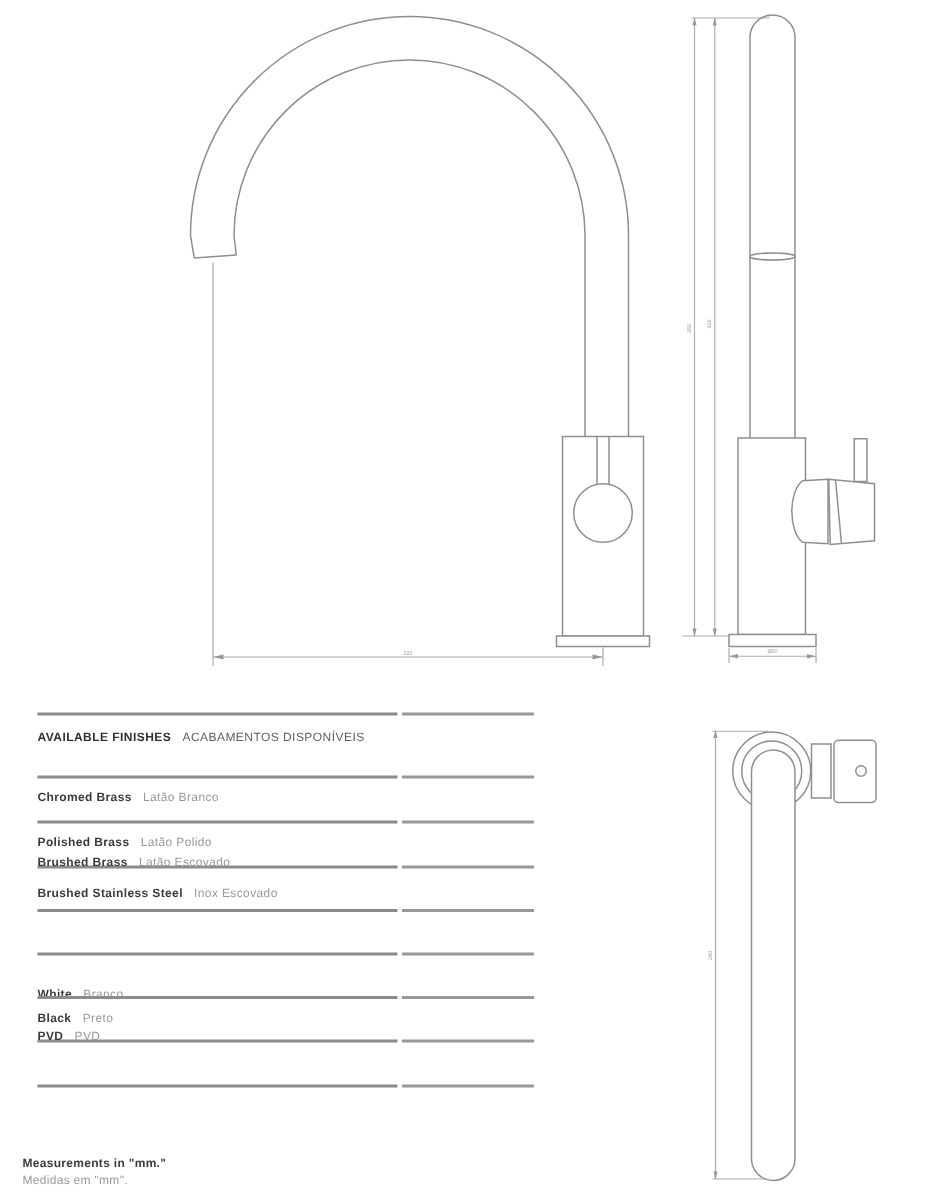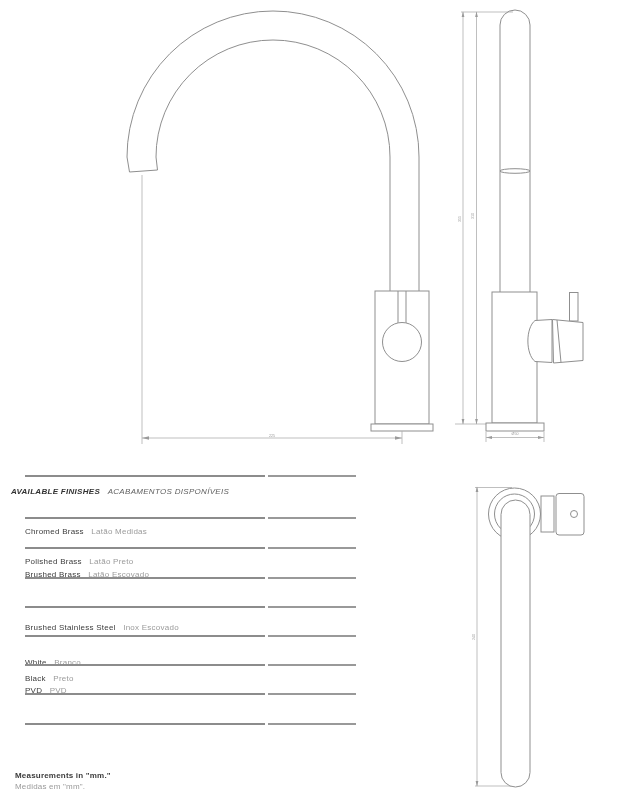--- a/index.html
+++ b/index.html
@@ -12,23 +12,23 @@
   .lwfill{fill:#ffffff;stroke:#8f8f8f;stroke-width:1;}
   .dim{fill:none;stroke:#aeaeae;stroke-width:0.8;}
   .dimarrow{fill:#9a9a9a;stroke:none;}
   .dimtext{fill:#9a9a9a;font-family:"Liberation Sans",sans-serif;font-size:3.6px;text-anchor:middle;}
   
   .hrule{position:absolute;left:25px;width:331px;height:2px;display:flex;}
   .hrule .seg-l{width:240px;background:#8c8c8c;height:2px;}
   .hrule .seg-gap{width:3px;height:2px;}
   .hrule .seg-r{flex:1;background:#999999;height:2px;}
   .trow{position:absolute;left:25px;width:331px;font-size:8px;letter-spacing:0.25px;white-space:nowrap;}
-  .trow .en{font-weight:normal;color:#3c3c3c;margin-top:16px;}
+  .trow .en{font-weight:bold;color:#3c3c3c;margin-top:16px;}
   .trow .pt{color:#9a9a9a;margin-left:5px;}
-  .theader{position:absolute;left:11px;width:331px;font-size:8px;letter-spacing:0.3px;white-space:nowrap;font-style:italic;}
+  .theader{position:absolute;left:25px;width:331px;font-size:8px;letter-spacing:0.3px;white-space:nowrap;}
   .theader .en{font-weight:bold;color:#333333;}
   .theader .pt{color:#5f5f5f;margin-left:5px;}
   .footer1{position:absolute;left:15px;top:771px;font-size:8px;font-weight:bold;color:#3c3c3c;letter-spacing:0.2px;}
   .footer2{position:absolute;left:15px;top:782px;font-size:8px;color:#9a9a9a;letter-spacing:0.2px;}
 </style>
 </head>
 <body>
 
 <div class="canvas">
 
@@ -126,49 +126,49 @@
       <span class="pt">ACABAMENTOS DISPONÍVEIS</span>
     </div>
     <div class="hrule" style="top:517px">
         <span class="seg-l"></span>
         <span class="seg-gap"></span>
         <span class="seg-r"></span>
       </div>
 
     <div class="trow" style="top:527px">
       <span class="en">Chromed Brass</span>
-      <span class="pt">Latão Medidas</span>
+      <span class="pt">Latão Branco</span>
     </div>
     <div class="hrule" style="top:547px">
         <span class="seg-l"></span>
         <span class="seg-gap"></span>
         <span class="seg-r"></span>
       </div>
 
     <div class="trow" style="top:557px">
       <span class="en">Polished Brass</span>
-      <span class="pt">Latão Preto</span>
+      <span class="pt">Latão Polido</span>
     </div>
     <div class="hrule" style="top:577px">
         <span class="seg-l"></span>
         <span class="seg-gap"></span>
         <span class="seg-r"></span>
       </div>
 
     <div class="trow" style="top:570px">
       <span class="en">Brushed Brass</span>
       <span class="pt">Latão Escovado</span>
     </div>
     <div class="hrule" style="top:606px">
         <span class="seg-l"></span>
         <span class="seg-gap"></span>
         <span class="seg-r"></span>
       </div>
 
-    <div class="trow" style="top:623px">
+    <div class="trow" style="top:591px">
       <span class="en">Brushed Stainless Steel</span>
       <span class="pt">Inox Escovado</span>
     </div>
     <div class="hrule" style="top:635px">
         <span class="seg-l"></span>
         <span class="seg-gap"></span>
         <span class="seg-r"></span>
       </div>
 
     <div class="trow" style="top:658px">

